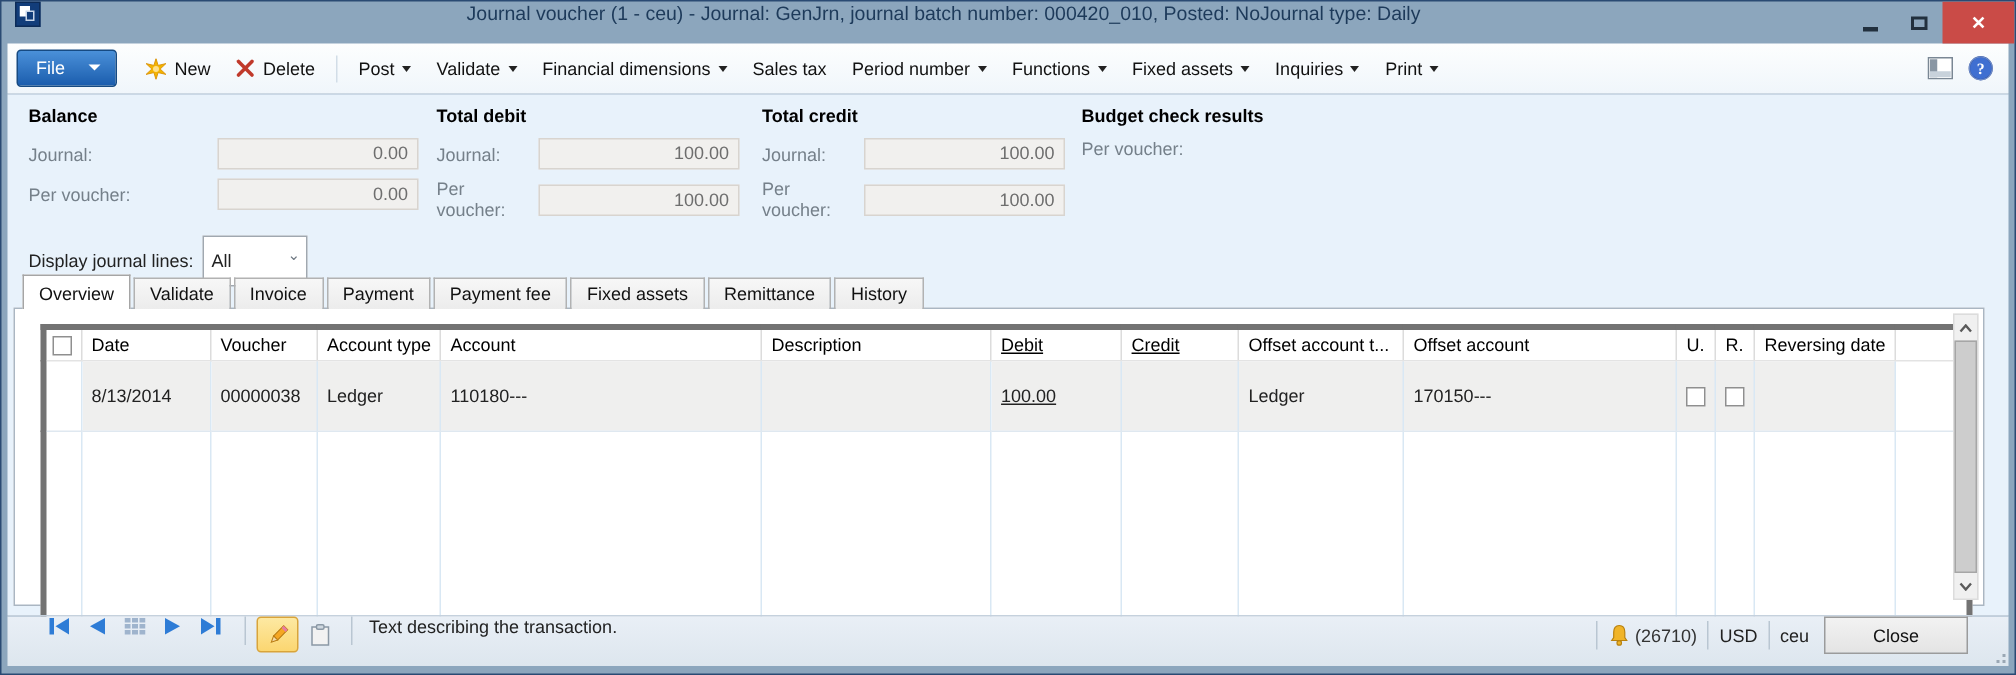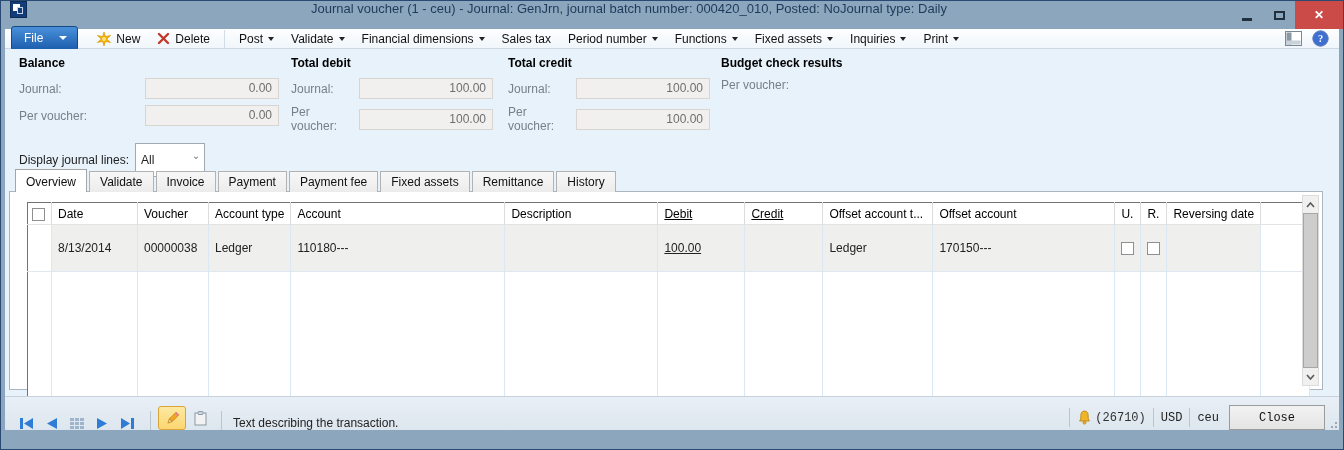--- a/index.html
+++ b/index.html
@@ -13,21 +13,21 @@
   .app-icon { width:17px; height:17px; background:#123d7a; border:1px solid #0c2b57; display:flex; align-items:center; justify-content:center; }
   .app-icon svg { display:block; }
   .title-text { flex:1; text-align:center; color:#1d3a5a; font-size:13px; white-space:nowrap; overflow:hidden; }
   .win-controls { display:flex; align-items:stretch; height:28px; }
   .win-btn { width:32px; display:flex; align-items:center; justify-content:center; color:#253545; font-size:12px; }
   .win-btn.close { width:48px; background:#ca4b47; color:#fff; font-weight:bold; }
   .glyph-min { width:10px; height:3px; background:#22303e; margin-top:8px; }
   .glyph-max { width:11px; height:9px; border:2px solid #22303e; background:transparent; }
 
   
-  .menubar { margin:0 4px; height:20px; background:linear-gradient(#fdfefe,#f0f6fb); border-bottom:1px solid #ccd8e3; display:flex; align-items:center; padding:0 6px; gap:1px; }
+  .menubar { margin:0 4px; height:34px; background:linear-gradient(#fdfefe,#f0f6fb); border-bottom:1px solid #ccd8e3; display:flex; align-items:center; padding:0 6px; gap:1px; }
   .file-btn { display:flex; align-items:center; gap:16px; background:linear-gradient(#4a90d9,#1b5dad); border:1px solid #164a82; border-radius:3px; color:#fff; padding:4px 10px 5px 12px; margin-right:10px; }
   .menu-item { display:flex; align-items:center; gap:5px; padding:4px 8px; color:#111; white-space:nowrap; }
   .caret-dark { width:0; height:0; border-left:3px solid transparent; border-right:3px solid transparent; border-top:4px solid #222; margin-top:1px; }
   .caret-white { width:0; height:0; border-left:4px solid transparent; border-right:4px solid transparent; border-top:4px solid #fff; }
   .msep { width:1px; height:18px; background:#d2dde7; margin:0 5px; }
   .menubar-right { margin-left:auto; display:flex; align-items:center; gap:10px; padding-right:4px; }
 
   
   .content { margin:0 4px; height:347px; background:#e8f2fb; position:relative; }
 
@@ -45,42 +45,42 @@
   .filter-label { color:#222; margin-right:6px; }
   .combo { width:70px; height:34px; background:#fff; border:1px solid #a0a8b0; display:flex; align-items:center; padding-left:5px; position:relative; }
   .combo .chev { position:absolute; right:4px; top:6px; color:#6c7680; font-size:10px; }
 
   .tabs { position:absolute; left:10px; top:120px; display:flex; align-items:flex-end; height:23px; z-index:2; }
   .tab { background:linear-gradient(#f7f7f7,#ececec); border:1px solid #b2b2b2; border-bottom:none; padding:3px 10px 4px; height:21px; margin-right:2px; color:#111; white-space:nowrap;margin-top:16px; }
   .tab.active { background:#fff; height:23px; padding-top:5px; border-color:#a5a5a5; }
 
   .panel { position:absolute; left:4px; right:16px; top:142px; height:199px; background:#fff; border:1px solid #aab6c2; }
 
-  table.grid { position:absolute; left:17px; top:10px; border-collapse:collapse; table-layout:fixed; border:1px solid #737373; background:#fff; }
+  table.grid { position:absolute; left:17px; top:10px; border-collapse:collapse; table-layout:fixed; border:4px solid #737373; background:#fff; }
   .grid th { font-weight:normal; color:#000; text-align:left; height:22px; padding:0 6px; border-right:1px solid #dcdcdc; border-bottom:1px solid #e3e3e3; overflow:hidden; white-space:nowrap; }
   .grid td { height:22px; padding:16px 6px; border-right:1px solid #d9e8f4; overflow:hidden; white-space:nowrap; color:#222; }
   .grid .num { text-align:left;text-decoration:underline; }
   .grid tr.datarow td { background:#efefee; border-top:1px solid #e6e6e6; border-bottom:1px solid #dfe8f0; }
   .grid tr.datarow td.gutter, .grid tr.datarow td.filler { background:#fff; }
   .grid tr.emptyrow td { height:137px; background:#fff; }
   .checkbox { display:inline-block; width:13px; height:13px; background:#fff; border:1px solid #8f8f8f; vertical-align:middle; }
   .grid th .checkbox { margin-left:-2px; }
 
   .vscroll { position:absolute; right:3px; top:3px; width:17px; height:191px; background:#f0f0f0; border:1px solid #dcdcdc; display:flex; flex-direction:column; }
   .sbtn { height:17px; display:flex; align-items:center; justify-content:center; color:#606060; }
   .sthumb { flex:1; background:#cdcdcd; border:1px solid #a6a6a6; margin:0; }
 
   
-  .statusbar { margin:0 4px; height:34px; background:linear-gradient(#e9eff6,#dde6ee); border-top:1px solid #c5d1dd; display:flex; align-items:flex-end; padding:0 14px; position:relative; }
+  .statusbar { margin:0 4px; height:34px; background:linear-gradient(#e9eff6,#dde6ee); border-top:1px solid #c5d1dd; display:flex; align-items:flex-start; padding:0 27px; position:relative; }
   .nav-group { display:flex; align-items:center; gap:12px; margin-right:8px; }
   .ssep { width:1px; height:19px; background:#b9c6d2; margin:0 7px; }
   .tool-btn { width:28px; height:24px; border-radius:3px; display:flex; align-items:center; justify-content:center; }
   .tool-btn.active { background:linear-gradient(#fde9a2,#fbd671); border:1px solid #d9a43a; }
   .hint { color:#222; margin-left:4px; }
-  .status-right { margin-left:auto; display:flex; align-items:center;font-family:Liberation Mono, monospace; }
+  .status-right { margin-left:auto; display:flex; align-items:center; }
   .alert-count { color:#333; margin-left:3px; }
   .close-button { width:96px; height:25px; background:linear-gradient(#f2f2f2,#e4e4e4); border:1px solid #9b9b9b; color:#111; display:flex; align-items:center; justify-content:center; margin-left:10px; }
   .grip { position:absolute; right:2px; bottom:2px; width:10px; height:10px; }
   .grip i { position:absolute; width:2px; height:2px; background:#9aa7b4; }
 </style>
 </head>
 <body>
 
 <div class="window">
 

